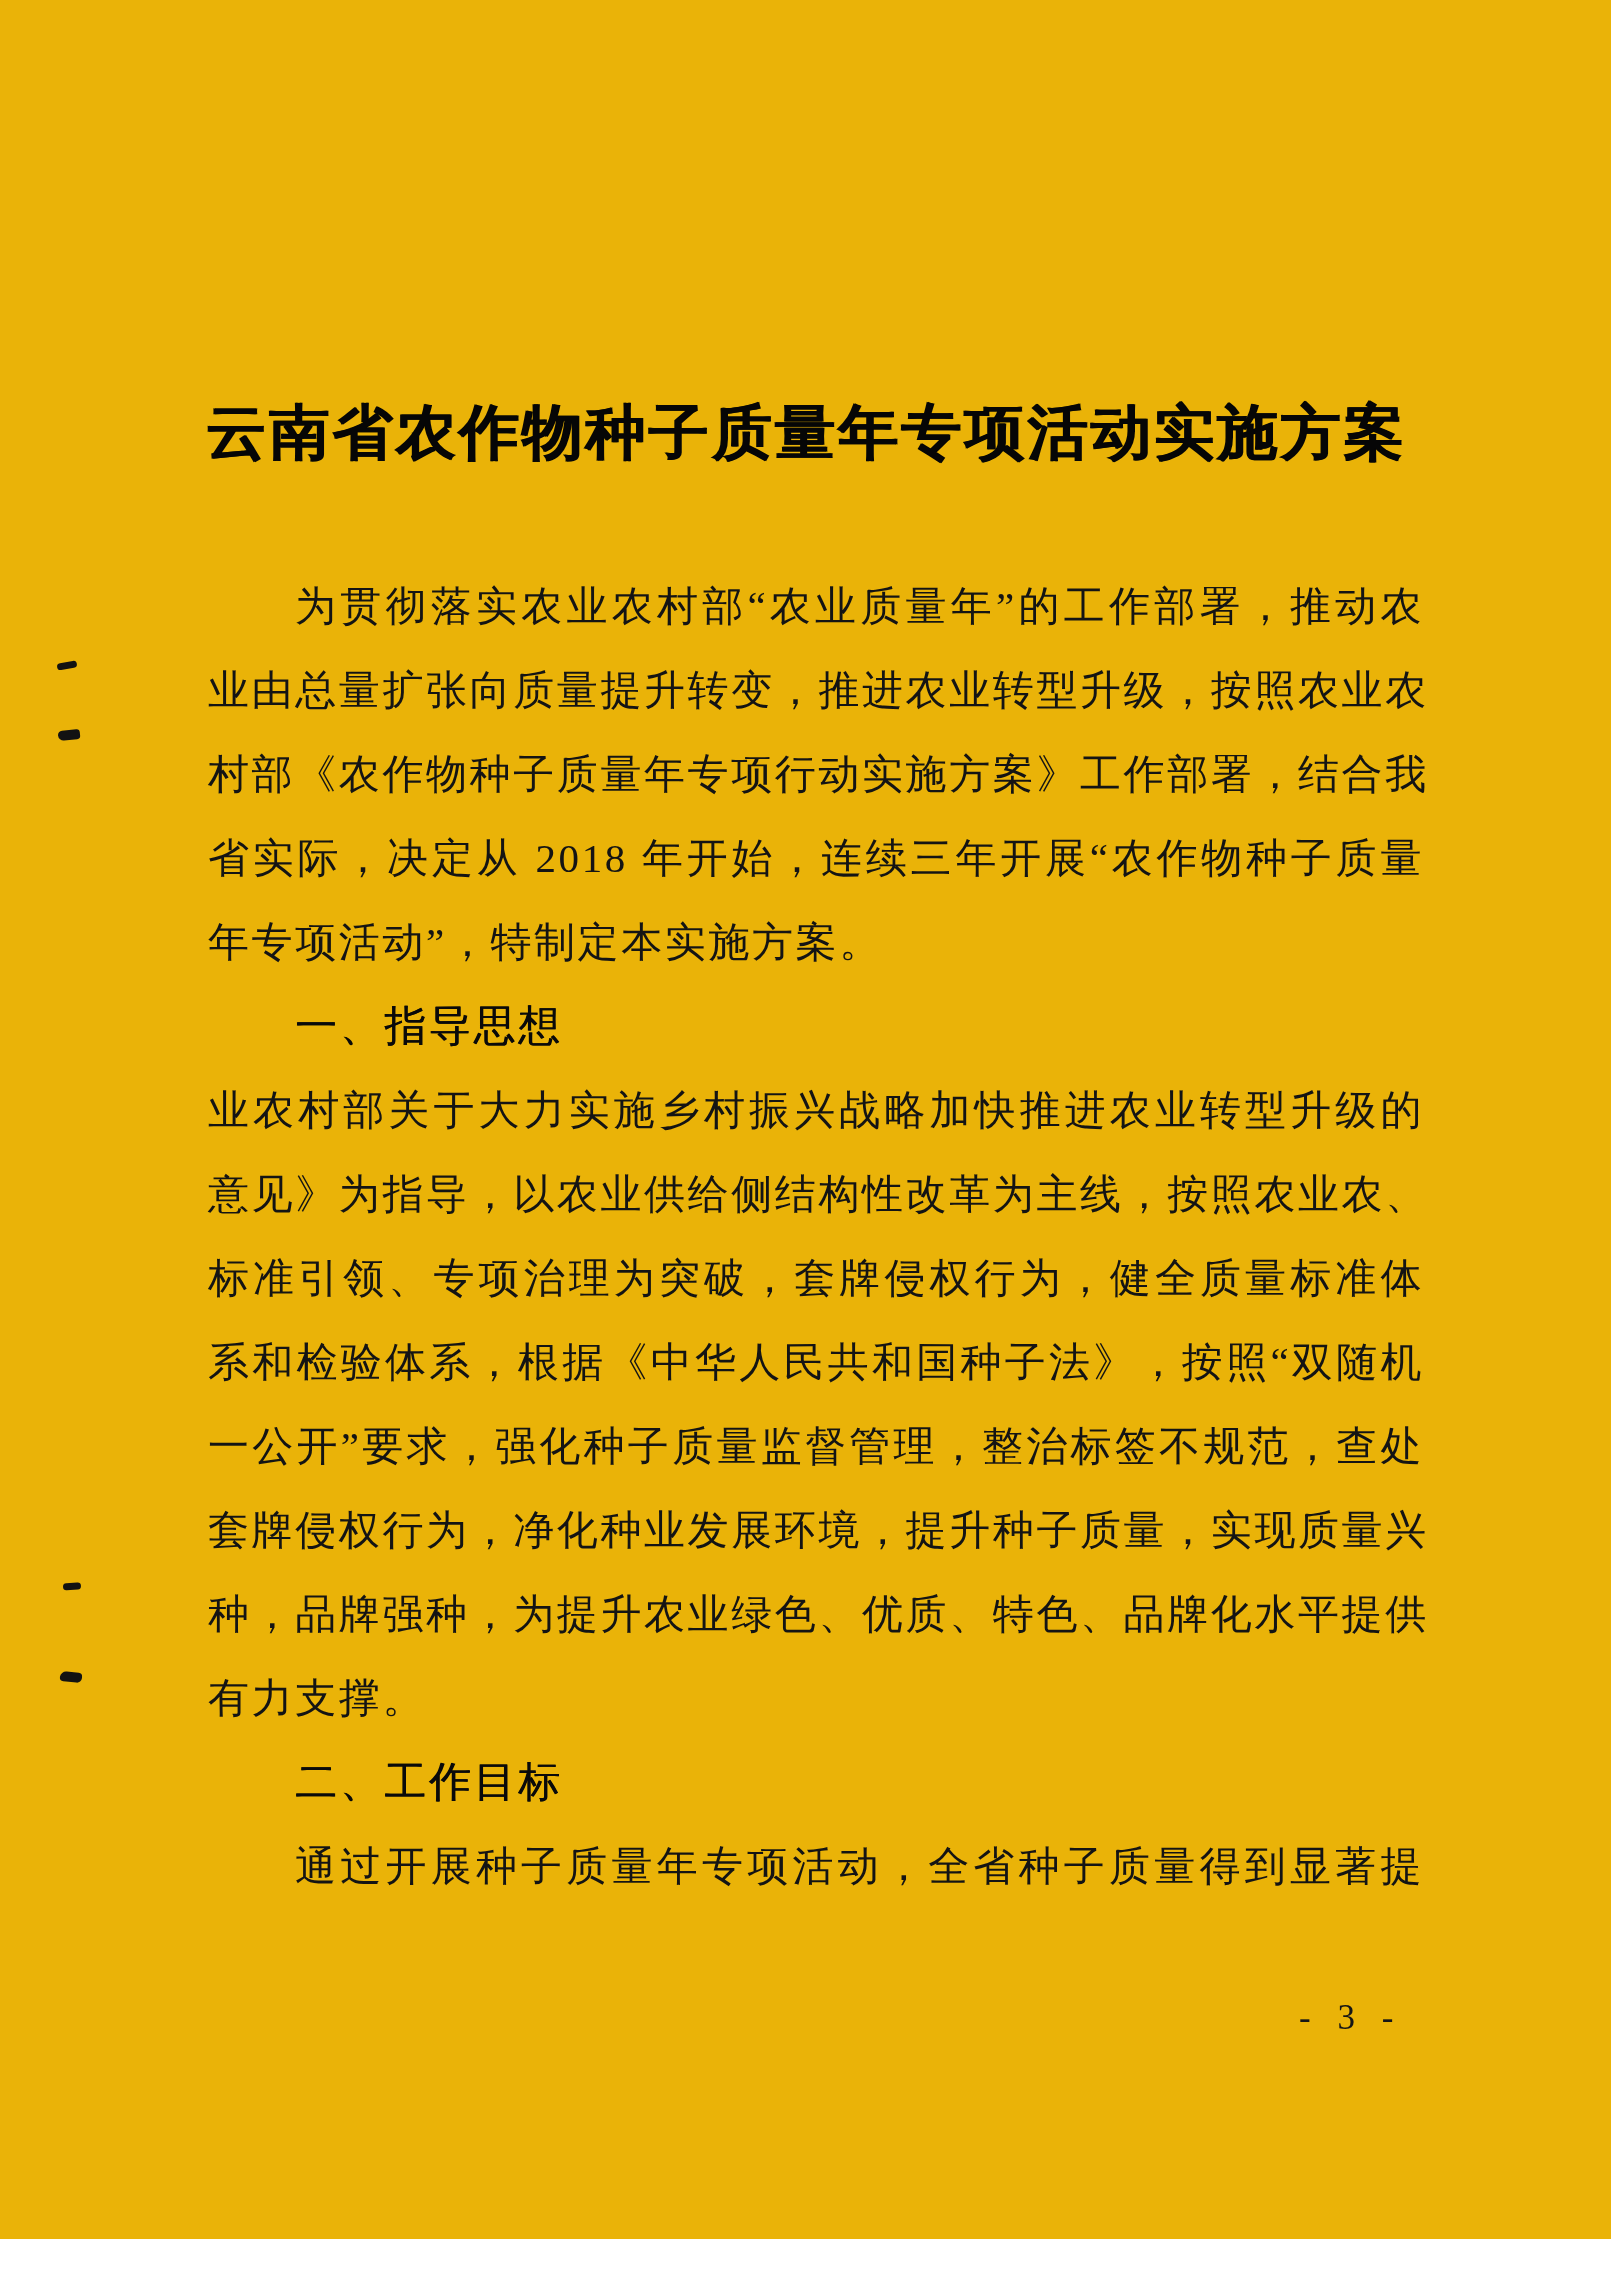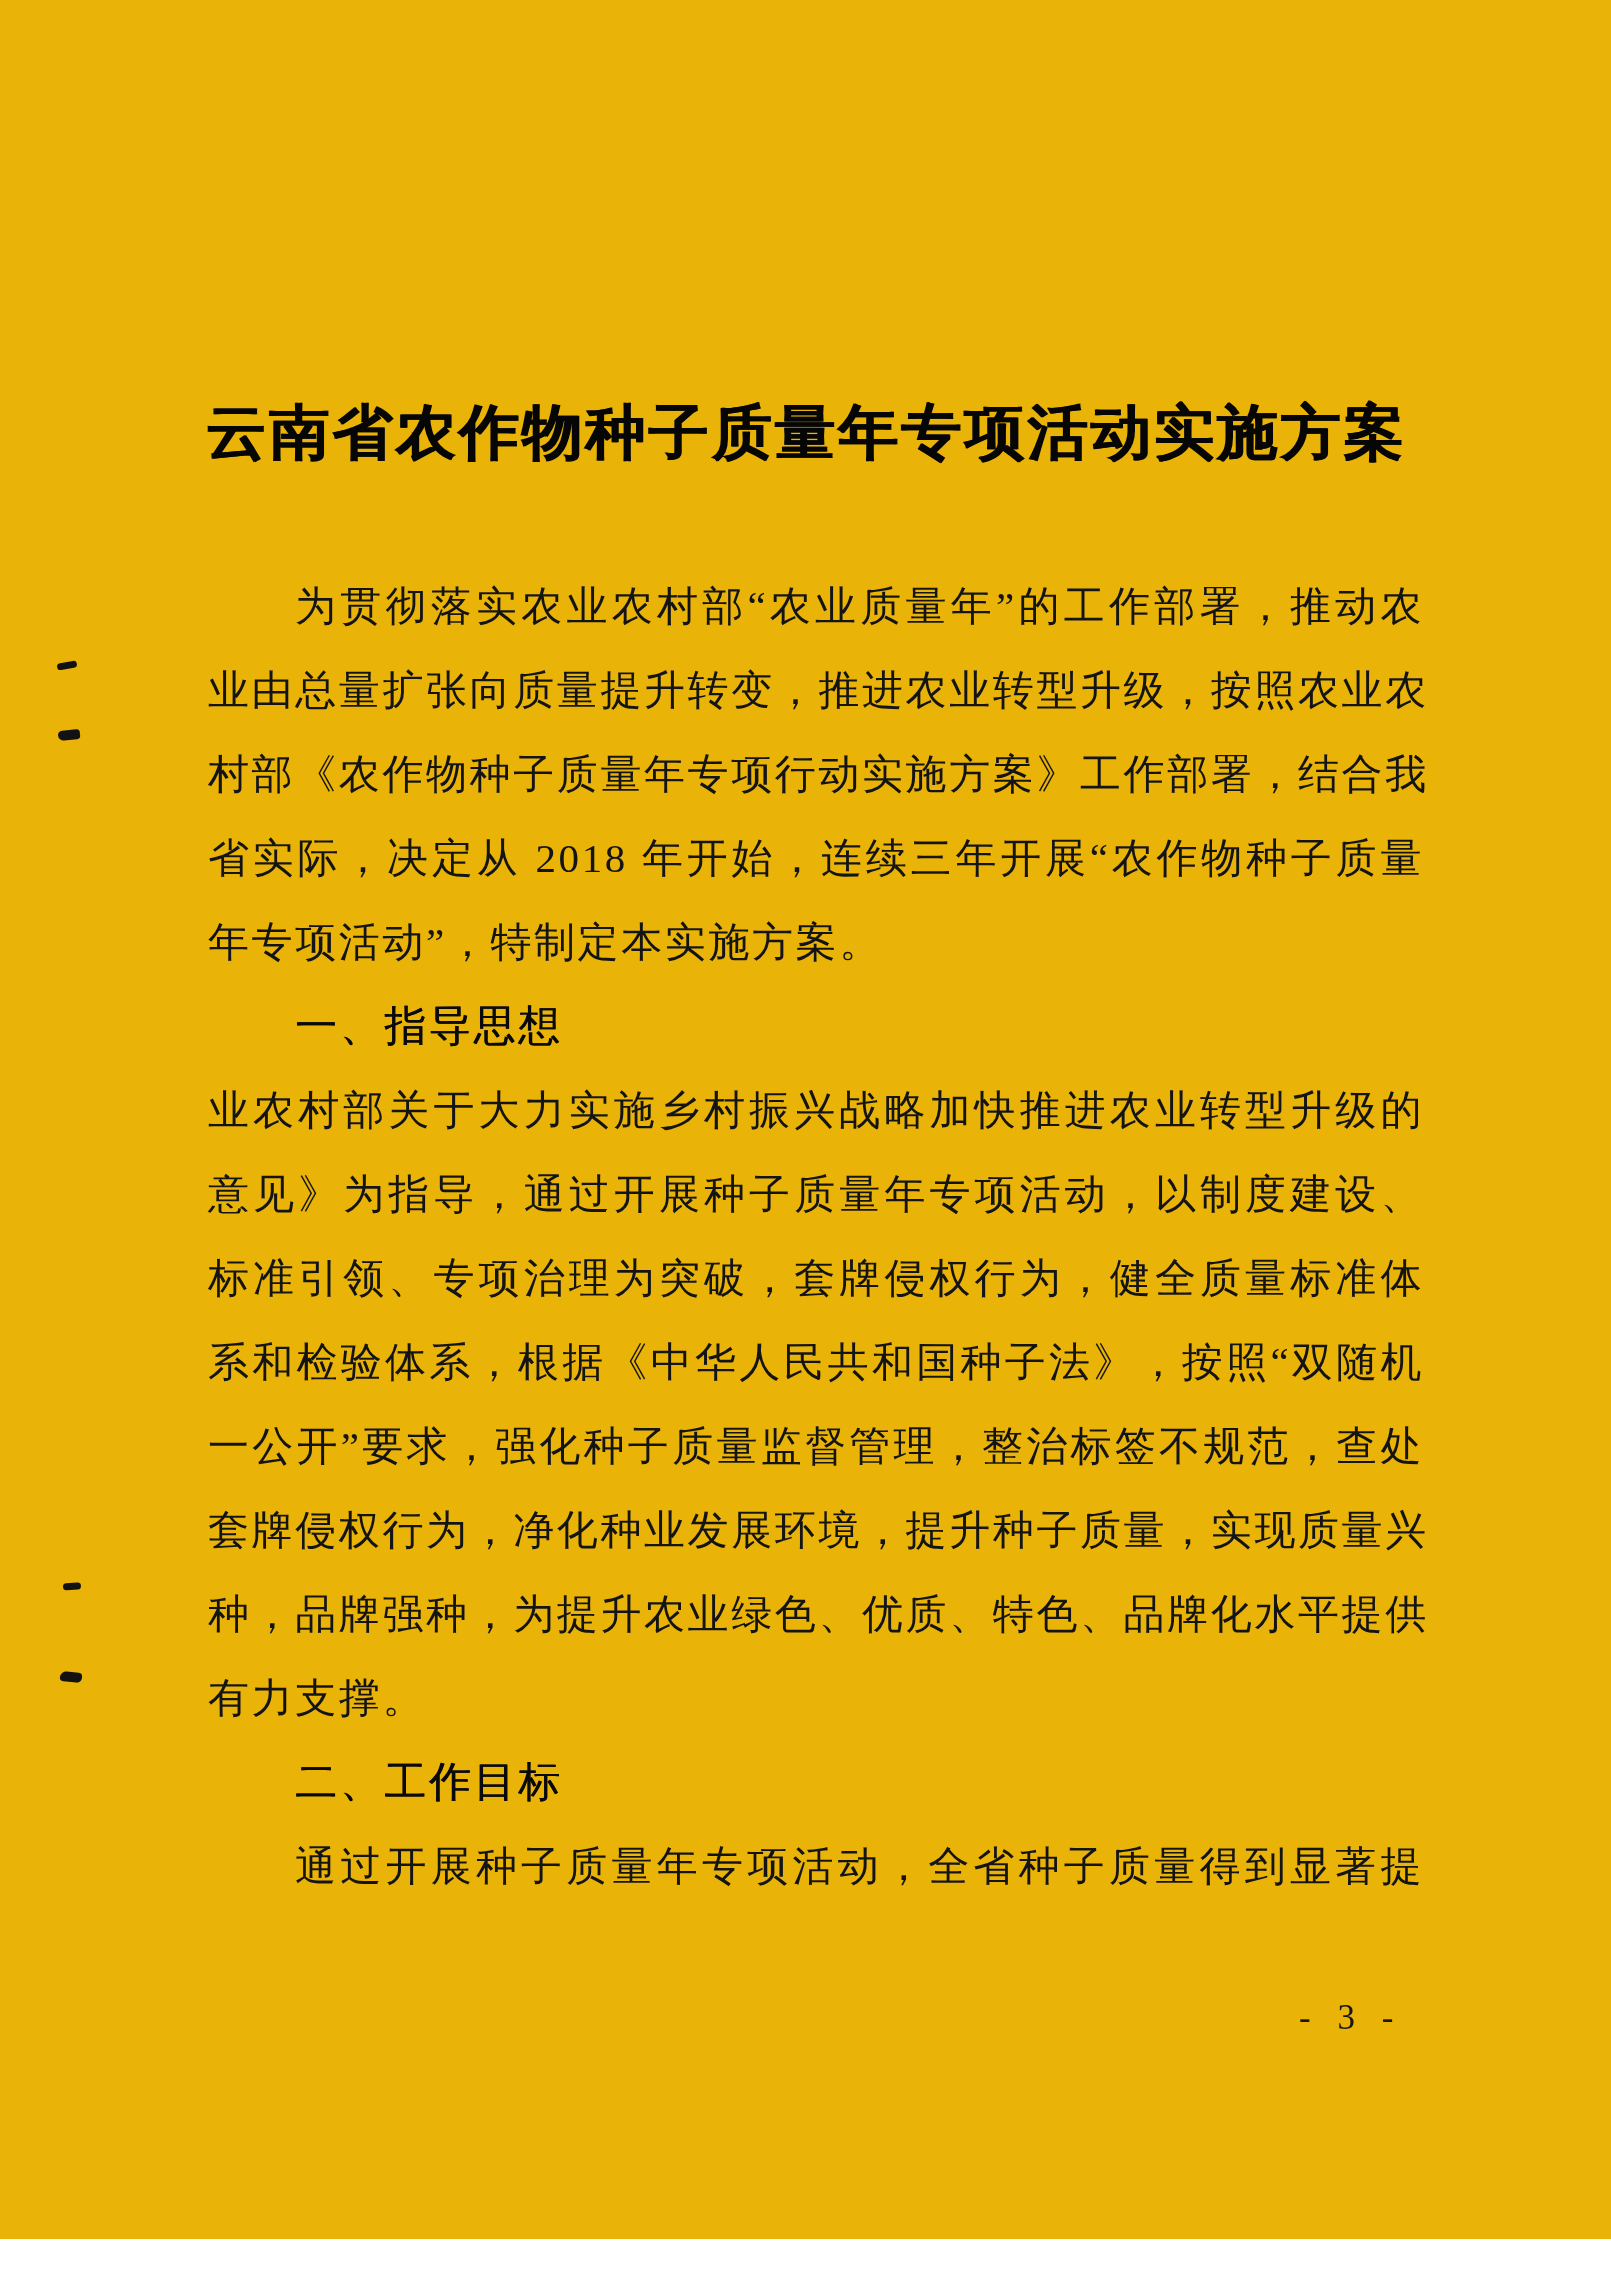--- a/index.html
+++ b/index.html
@@ -90,21 +90,21 @@
   <div class="doc-title">云南省农作物种子质量年专项活动实施方案</div>
 
   <div class="doc-body">
       <div class="line indent">为贯彻落实农业农村部“农业质量年”的工作部署，推动农</div>
       <div class="line">业由总量扩张向质量提升转变，推进农业转型升级，按照农业农</div>
       <div class="line">村部《农作物种子质量年专项行动实施方案》工作部署，结合我</div>
       <div class="line">省实际，决定从 2018 年开始，连续三年开展“农作物种子质量</div>
       <div class="line no-fill">年专项活动”，特制定本实施方案。</div>
       <div class="line heading indent no-fill">一、指导思想</div>
       <div class="line">业农村部关于大力实施乡村振兴战略加快推进农业转型升级的</div>
-      <div class="line">意见》为指导，通过开展种子质量年专项活动，以制度建设、</div>
+      <div class="line">意见》为指导，以农业供给侧结构性改革为主线，按照农业农、</div>
       <div class="line">标准引领、专项治理为突破，套牌侵权行为，健全质量标准体</div>
       <div class="line">系和检验体系，根据《中华人民共和国种子法》，按照“双随机</div>
       <div class="line">一公开”要求，强化种子质量监督管理，整治标签不规范，查处</div>
       <div class="line">套牌侵权行为，净化种业发展环境，提升种子质量，实现质量兴</div>
       <div class="line">种，品牌强种，为提升农业绿色、优质、特色、品牌化水平提供</div>
       <div class="line no-fill">有力支撑。</div>
       <div class="line heading indent no-fill">二、工作目标</div>
       <div class="line indent">通过开展种子质量年专项活动，全省种子质量得到显著提</div>
     </div>
 

